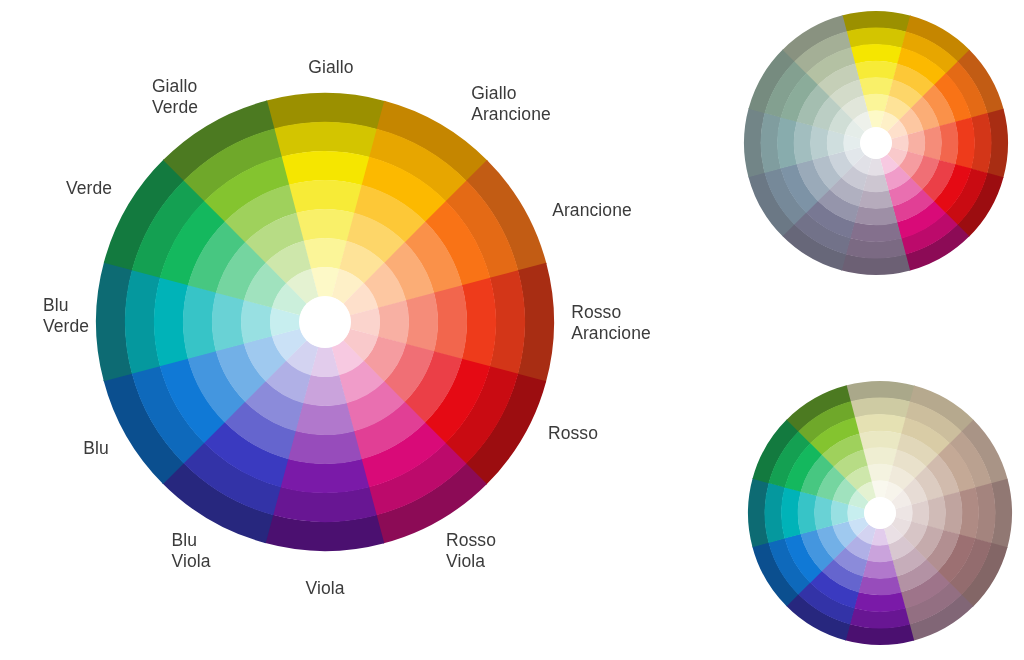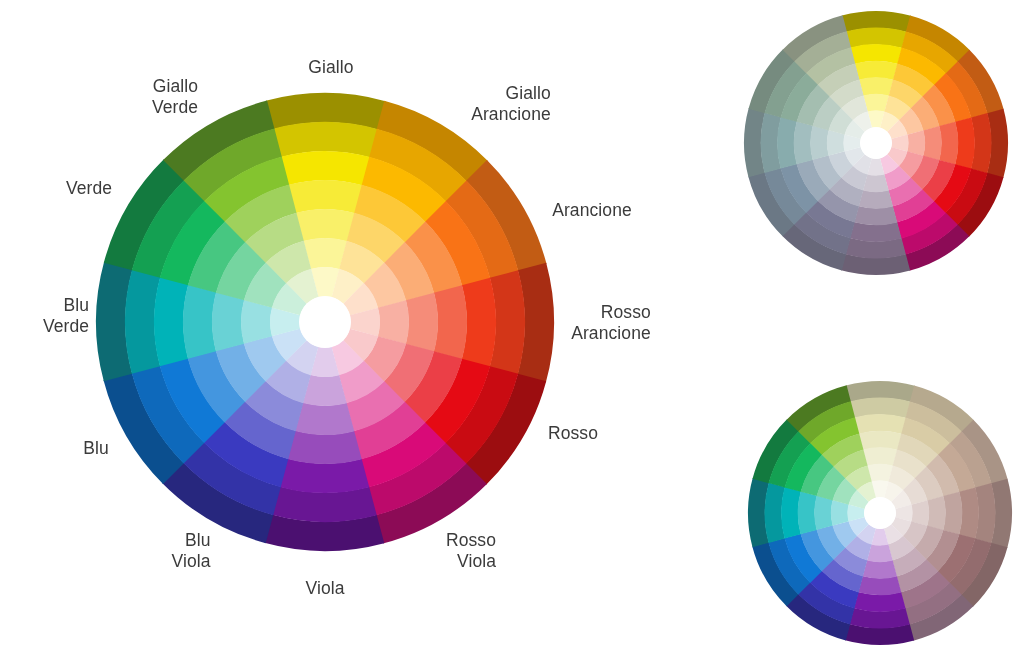--- a/index.html
+++ b/index.html
@@ -14,21 +14,21 @@
   .wheel-svg{position:absolute;display:block;}
   #main-wheel-wrap{left:0px;top:0px;}
   .label{
     position:absolute;
     color:#3b3b3b;
     font-size:17.5px;
     line-height:21px;
     font-family:"Liberation Sans", sans-serif;
     letter-spacing:.1px;
     white-space:pre;
-    text-align:right;
+    text-align:left;
     transform:translate(-50%,-50%);
     -webkit-font-smoothing:antialiased;
   }
 </style>
 </head>
 <body>
 
 <div id="stage">
 
   <div id="main-wheel-wrap">

